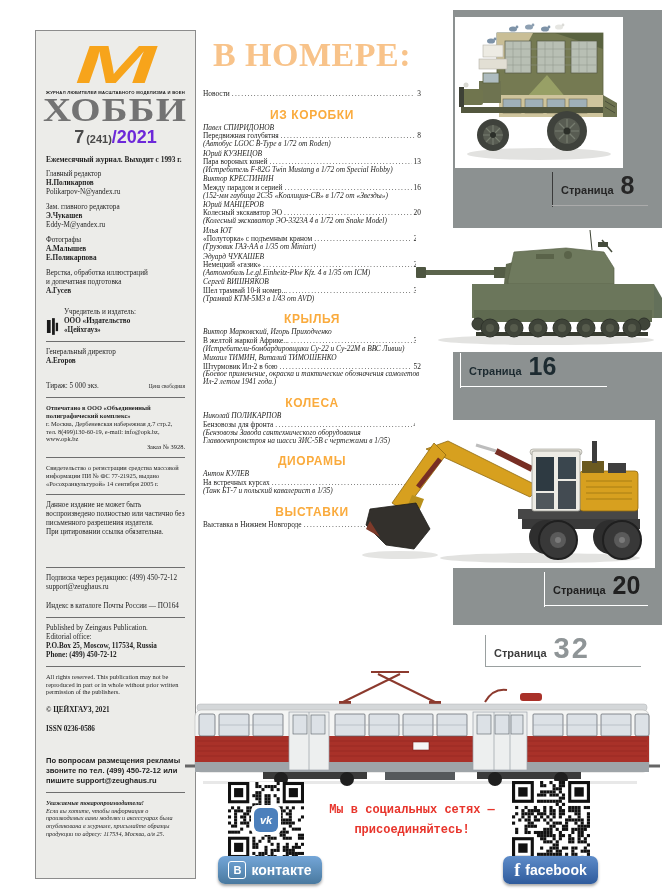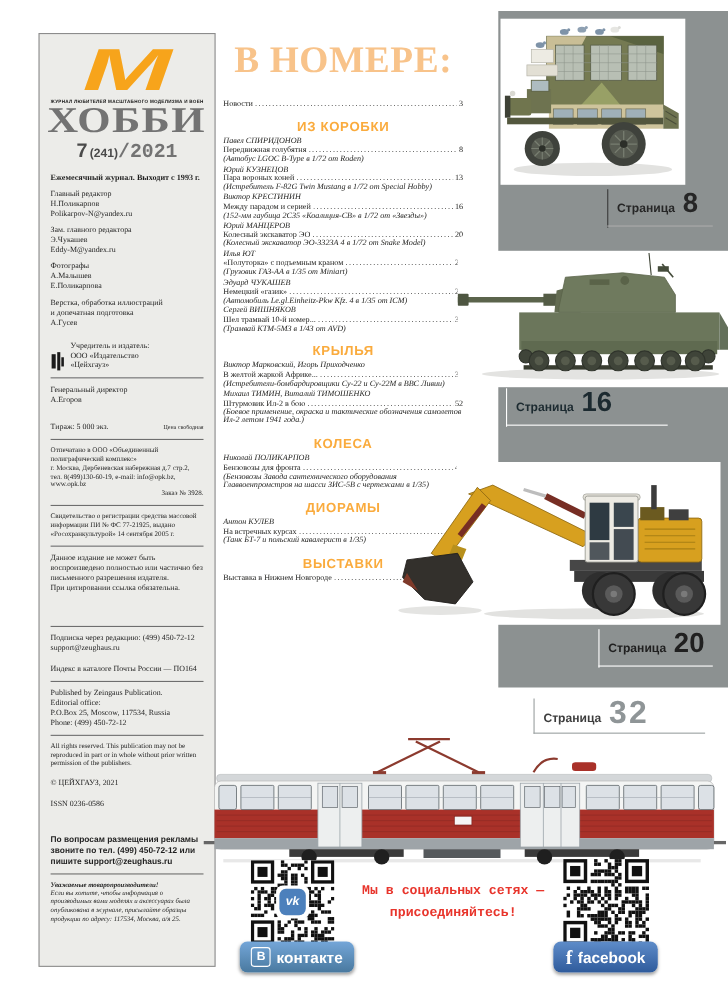--- a/index.html
+++ b/index.html
@@ -14,26 +14,26 @@
           font-size:54px;line-height:50px;color:#F7A41B;}
   .logo-m span{display:inline-block;transform:scaleX(1.8);}
   .logo-tagline{font-family:"Liberation Sans",sans-serif;font-size:4.2px;font-weight:bold;
           color:#151515;letter-spacing:.25px;white-space:nowrap;overflow:hidden;
           text-transform:uppercase;margin-top:1px;}
   .logo-hobby{font-family:Liberation Serif, serif;font-weight:bold;font-size:33px;
           line-height:30px;color:#737373;}
   .logo-hobby span{display:inline-block;transform:scaleX(1.18);letter-spacing:1px;}
   .logo-issue{font-family:"Liberation Sans",sans-serif;font-weight:bold;color:#4a4a4a;
           margin-top:1px;}
-  .iss-num{font-size:18px;} .iss-paren{font-size:11px;} .iss-year{font-size:18px;color:#737373;font-family:Liberation Mono, monospace;}
+  .iss-num{font-size:18px;} .iss-paren{font-size:11px;} .iss-year{font-size:18px;color:#6d28d9;}
   .frequency{font-weight:bold;font-size:7.4px;margin-top:6px;}
   .sb-block{margin-top:6px;}
   .sb-rule{border-top:1px solid #6e6e6e;margin-top:6px;}
   .sb-row{min-height:8px;}
-  .sb-row.b{font-weight:normal;} .sb-row.i{font-style:italic;}
+  .sb-row.b{font-weight:bold;} .sb-row.i{font-style:italic;}
   .sb-row.bi{font-weight:bold;font-style:italic;} .sb-row.rt{text-align:right;}
   .sb-block.small{font-size:6.4px;line-height:1.22;}
   .sb-block.tiny{font-size:6.2px;line-height:1.25;}
   .row2{display:flex;justify-content:space-between;align-items:baseline;}
   .row2 .price{font-size:5.4px;}
   .founder{display:flex;gap:5px;align-items:flex-end;}
   .z-logo{width:13px;height:17px;flex:0 0 auto;}
   .sb-block.ads{font-family:"Liberation Sans",sans-serif;font-weight:bold;font-size:7.6px;
           line-height:1.3;}
   

